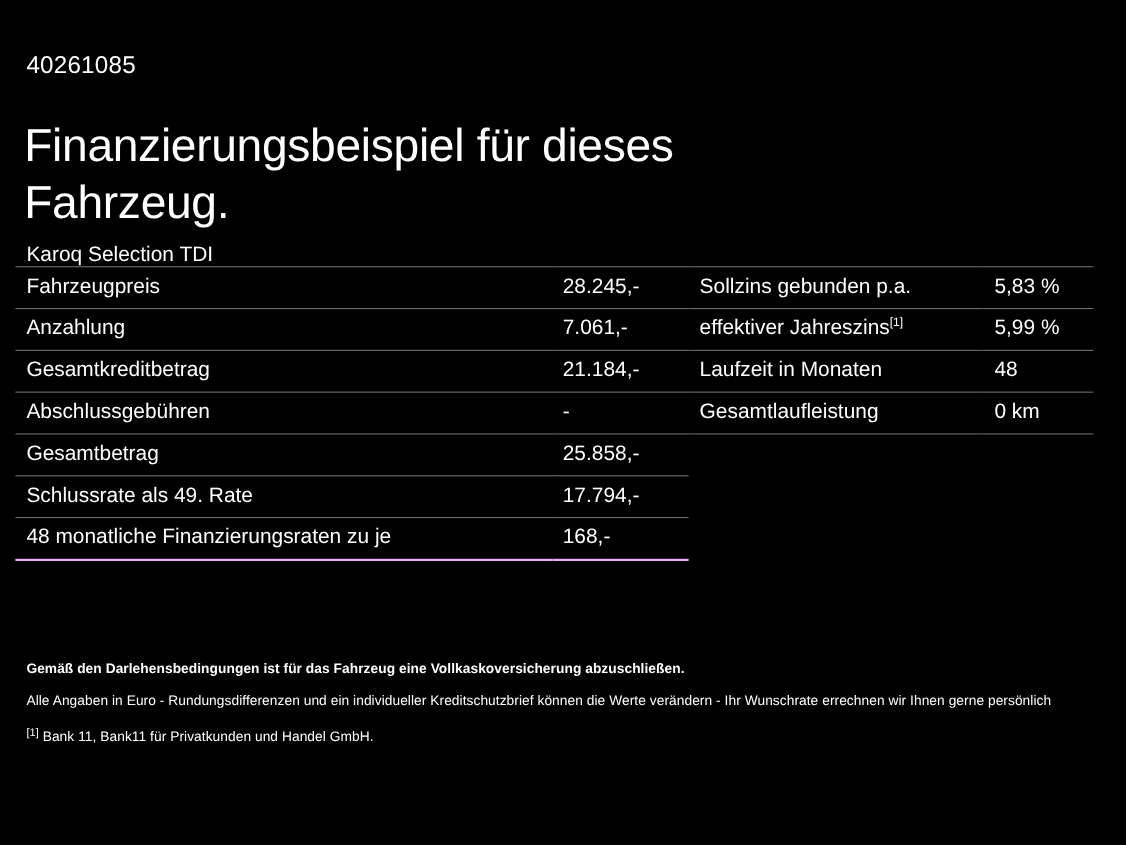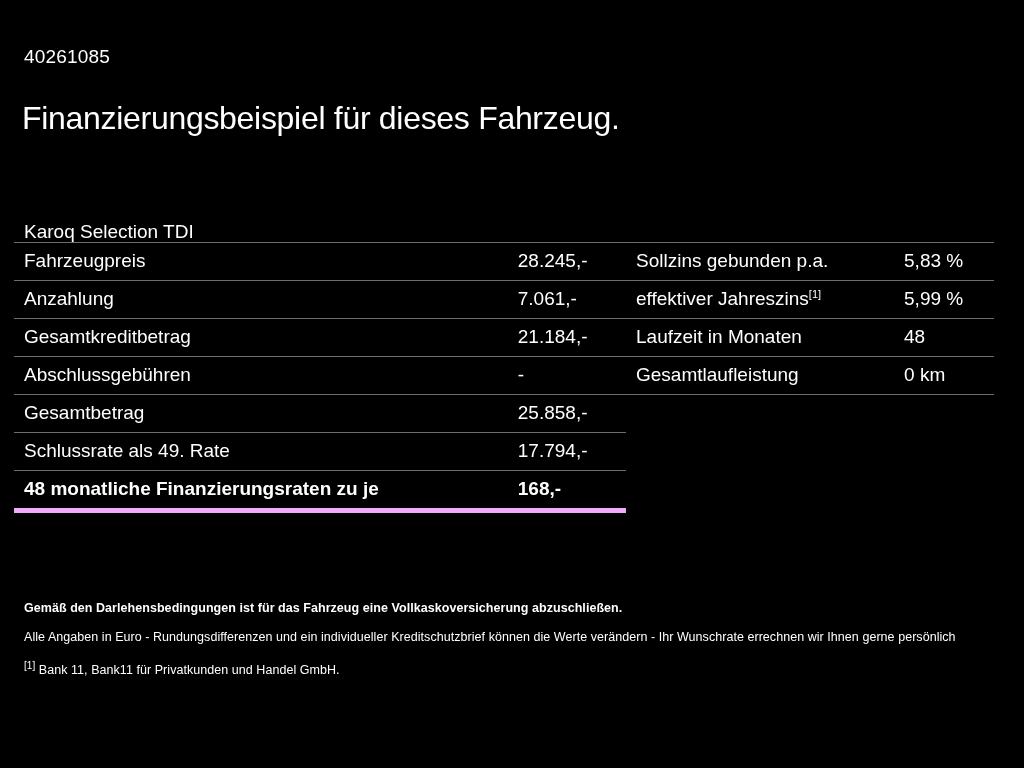--- a/index.html
+++ b/index.html
@@ -19,30 +19,30 @@
     position: relative;
     width: 1024px;
     height: 768px;
     box-sizing: border-box;
     padding: 0 24px;
   }
   .ref-number {
     position: absolute;
     top: 46px;
     left: 24px;
-    font-size: 19px;
+    font-size: 22px;
     letter-spacing: 0.2px;
     color: #ffffff;
   }
   .title {
     position: absolute;
     top: 78px;
     left: 22px;
     width: 760px;
-    font-size: 32px;
+    font-size: 42px;
     line-height: 1.24;
     font-weight: 400;
     letter-spacing: -0.3px;
     color: #ffffff;
   }
   .model {
     position: absolute;
     top: 221px;
     left: 24px;
     font-size: 19px;
@@ -67,22 +67,22 @@
     padding: 7px 10px 8px 10px;
     border-bottom: 1px solid #6d6d6d;
     color: #ffffff;
     vertical-align: bottom;
     white-space: nowrap;
   }
   table.fin td.val {
     text-align: left;
   }
   table.fin tr.emphasis td {
-    font-weight: bold;
-    border-bottom: 5px solid #f0abfc;
+    font-weight: normal;
+    border-bottom: 2px solid #f0abfc;
   }
   table.fin tr.first td {
     border-top: 1px solid #6d6d6d;
   }
   sup.fn {
     font-size: 11px;
     vertical-align: super;
     line-height: 0;
   }
   .footnotes {

